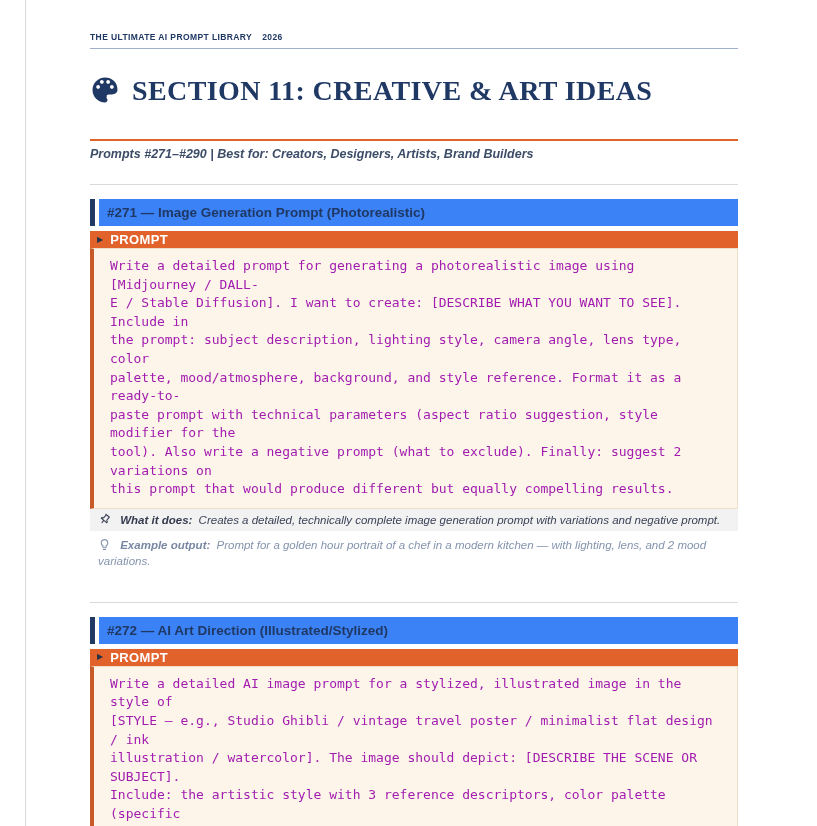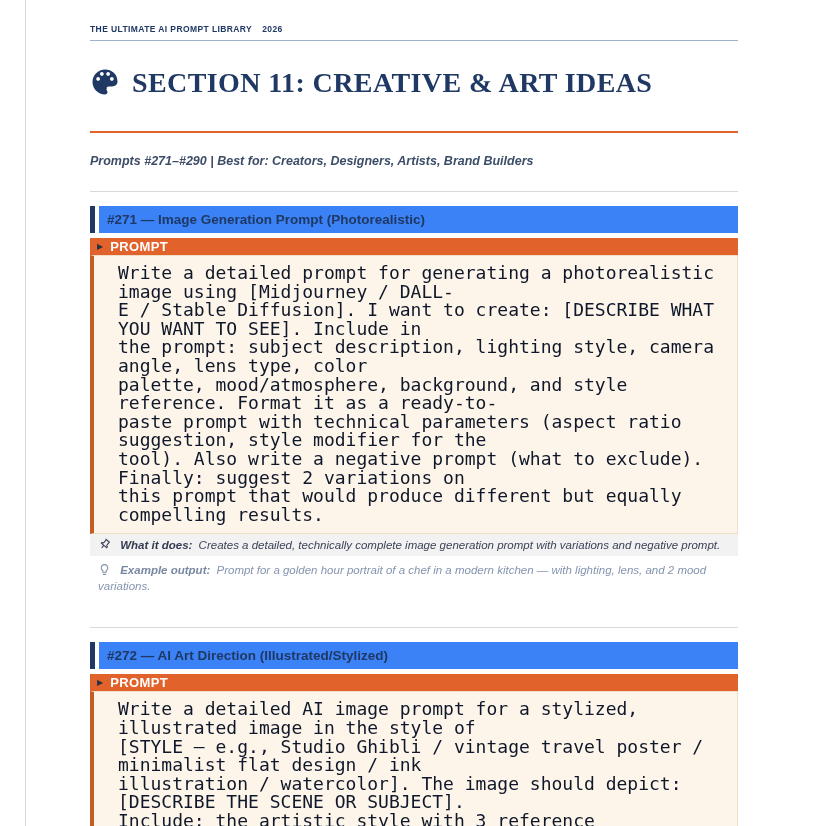--- a/index.html
+++ b/index.html
@@ -11,21 +11,21 @@
     width: 1px; background: #d8d8d8;
   }
 
   .content {
     position: absolute; left: 90px; top: 0;
     width: 648px;
   }
 
   
   .doc-header {
-    padding-top: 24px; padding-bottom: 6px;
+    padding-top: 32px; padding-bottom: 6px;
     border-bottom: 1px solid #9fb0ca;
     display: flex; align-items: baseline;
   }
   .doc-header .ht {
     font-size: 8.5px; font-weight: bold; color: #1F3864; letter-spacing: 0.4px;
   }
   .doc-header .hy { margin-left: 10px; }
 
   
   .section-heading {
@@ -36,21 +36,21 @@
     letter-spacing: 0.4px;
   }
   .section-heading .palette { width: 30px; height: 30px; margin-right: 12px; flex: none; }
 
   .rule-orange {
     margin-top: 32px;
     border-top: 2px solid #E2622B;
   }
 
   .section-subtitle {
-    margin-top: 21px;
+    margin-top: 6px;
     font-size: 12.5px; font-weight: bold; font-style: italic;
     color: #3D4D68;
   }
 
   .rule-gray { margin-top: 23px; border-top: 1px solid #d9d9d9; }
 
   
   .card { margin-top: 14px; }
   .card-titlebar { display: flex; height: 27px; }
   .card-titlebar .accent { width: 5px; background: #1F3864; flex: none; }
@@ -71,24 +71,24 @@
     font-size: 8px; color: #263244; margin-right: 7px; line-height: 1;
   }
   .prompt-bar .lbl {
     font-size: 13px; font-weight: bold; color: #ffffff; letter-spacing: 0.4px;
   }
 
   .prompt-body {
     background: #FDF5E9;
     border: 1px solid #efdfc6;
     border-left: 4px solid #C75B28;
-    padding: 8px 12px 9px 24px;
+    padding: 8px 12px 9px 16px;
     font-family: "DejaVu Sans Mono", "Liberation Mono", monospace;
-    font-size: 18px; line-height: 18.6px;
-    color: #0f172a;
+    font-size: 13px; line-height: 18.6px;
+    color: #a21caf;
     white-space: pre-wrap;
   }
 
   .meta-row {
     font-size: 11.5px; font-style: italic;
     line-height: 16px;
     padding: 3px 6px 3px 8px;
   }
   .meta-row.what { background: #F2F2F3; color: #3C4356; }
   .meta-row.example { background: transparent; color: #8494AE; margin-top: 3px; }

